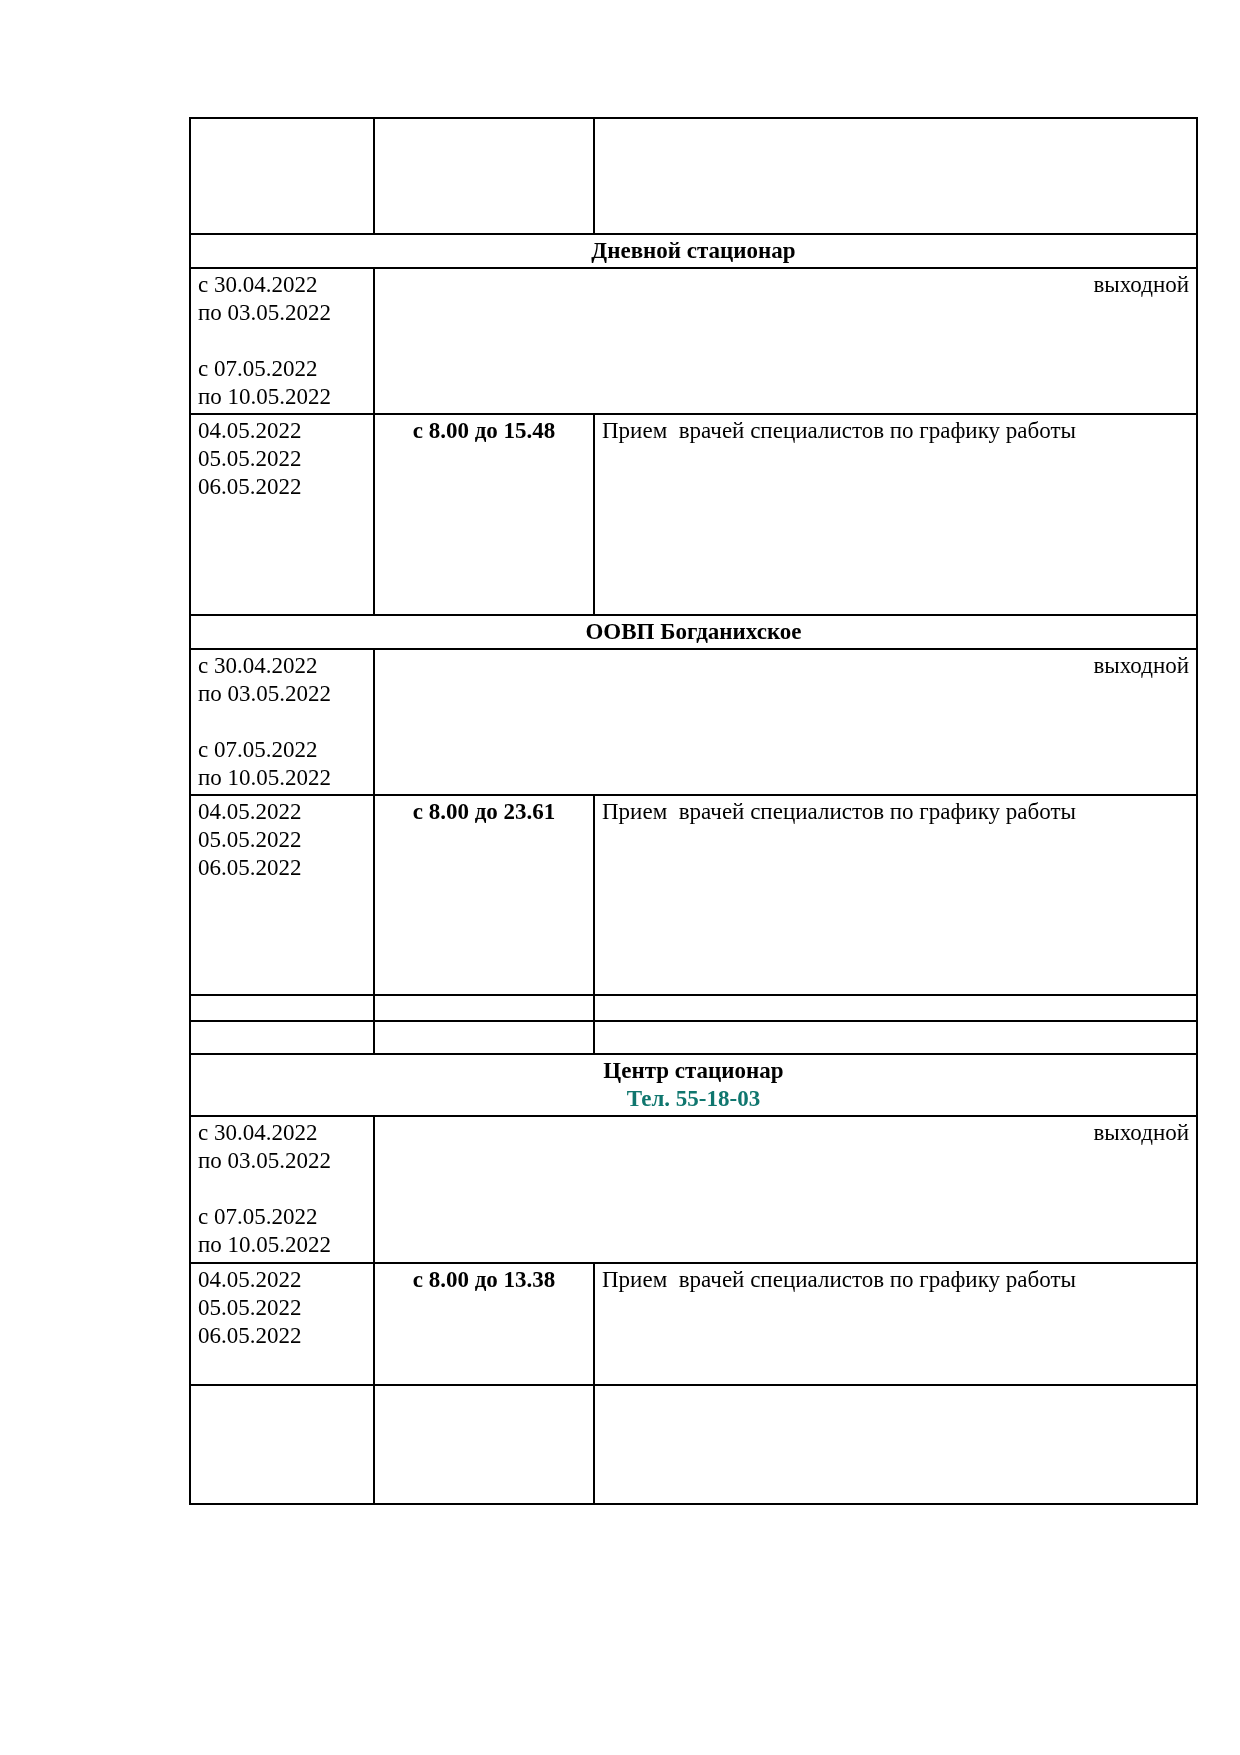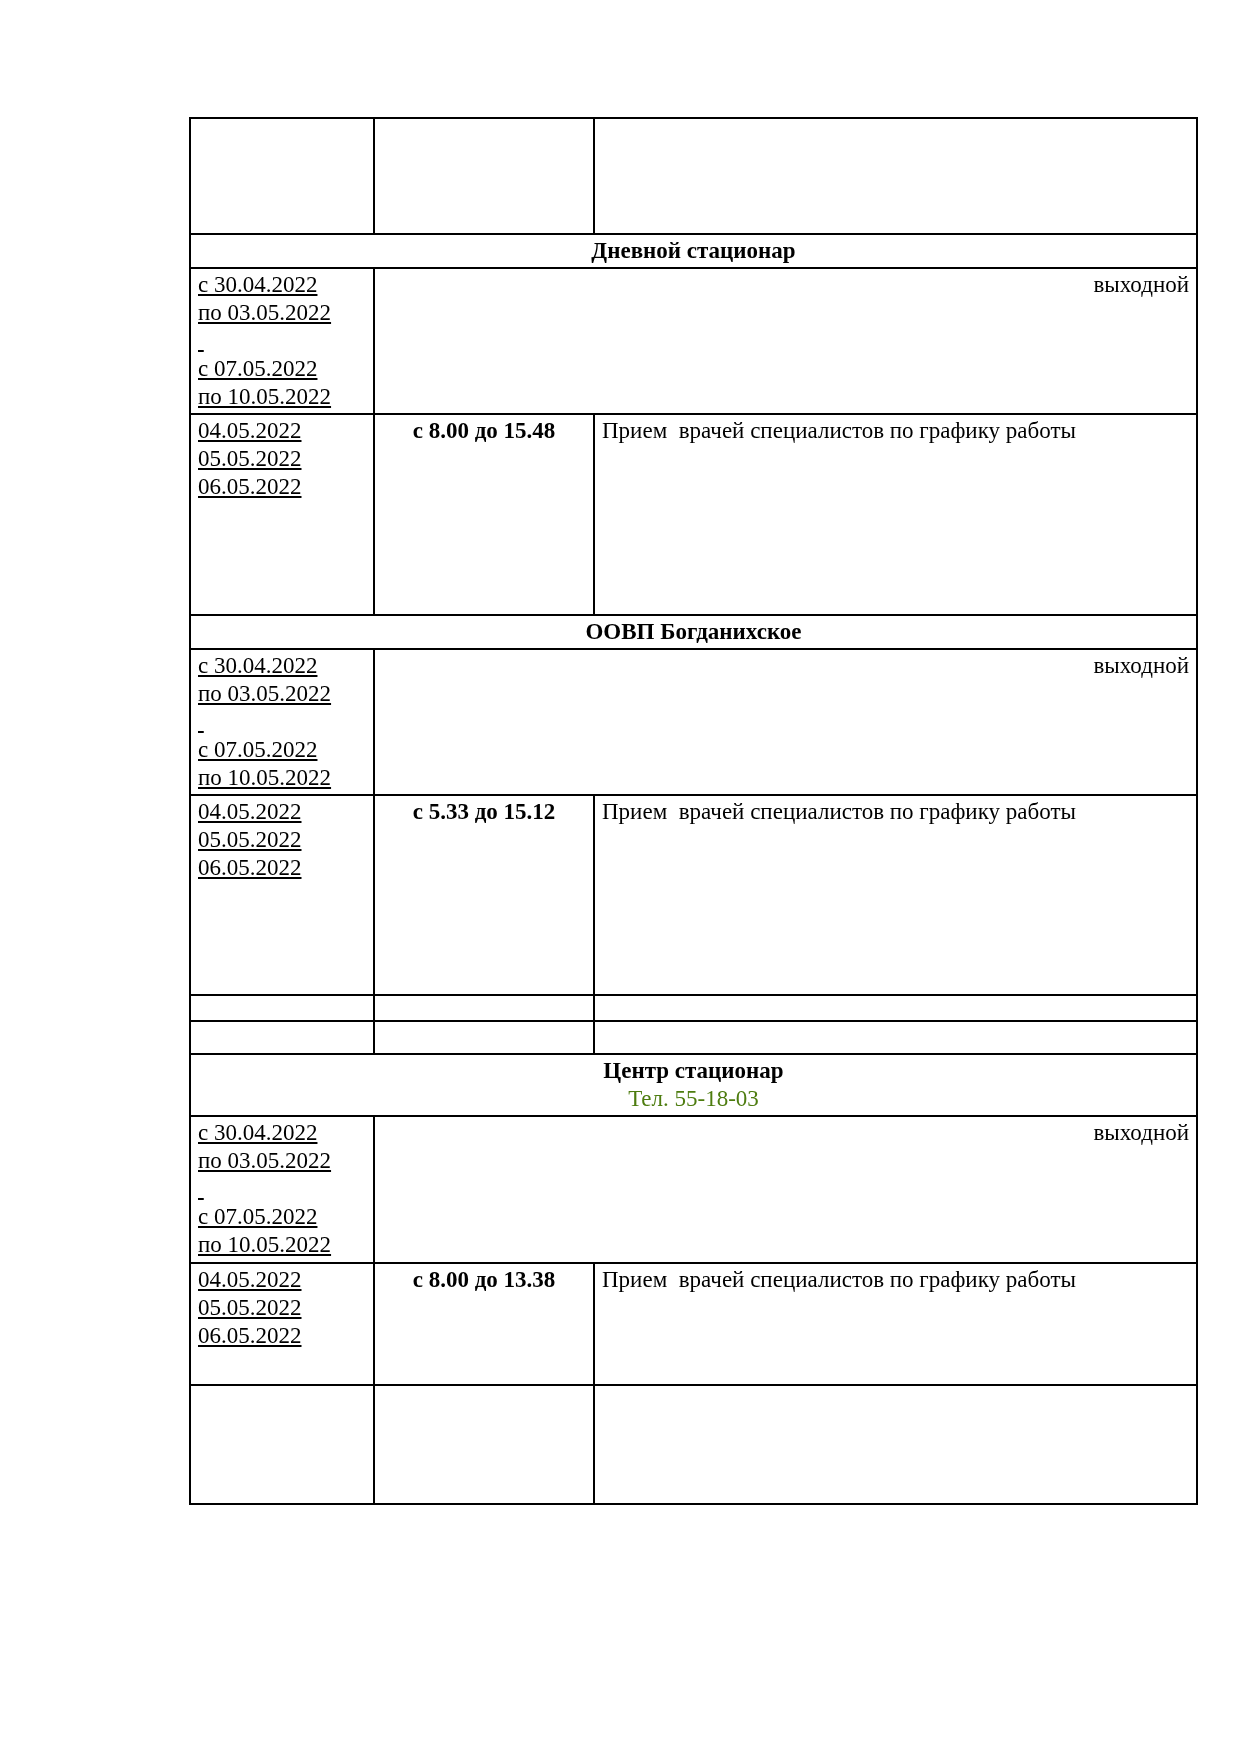--- a/index.html
+++ b/index.html
@@ -47,26 +47,25 @@
   tr.r-work-c td { height: 122px; }
   tr.r-bottom td { height: 119px; }
 
   td.head-cell {
     text-align: center;
     font-weight: bold;
     padding-top: 0;
     padding-bottom: 0;
   }
   .phone-line {
-    color: #4d7c0f;
-    font-weight: normal;
+    color: #0f766e;
+    font-weight: bold;
   }
   td.dates-cell {
     padding-left: 11px;
-    text-decoration: underline;
   }
   td.status-cell {
     text-align: right;
   }
   td.hours-cell {
     text-align: center;
     font-weight: bold;
     margin-top: 36px;
   }
   td.desc-cell {
@@ -126,21 +125,21 @@
             <div>по 10.05.2022</div>
           </td>
       <td colspan="2" class="status-cell">выходной</td>
     </tr>
     <tr class="r-work-b">
       <td class="dates-cell">
             <div>04.05.2022</div>
             <div>05.05.2022</div>
             <div>06.05.2022</div>
           </td>
-      <td class="hours-cell">с 5.33 до 15.12</td>
+      <td class="hours-cell">с 8.00 до 23.61</td>
       <td class="desc-cell">Прием  врачей специалистов по графику работы</td>
     </tr>
 
     <tr class="r-thin1">
       <td></td>
       <td></td>
       <td></td>
     </tr>
     <tr class="r-thin2">
       <td></td>

